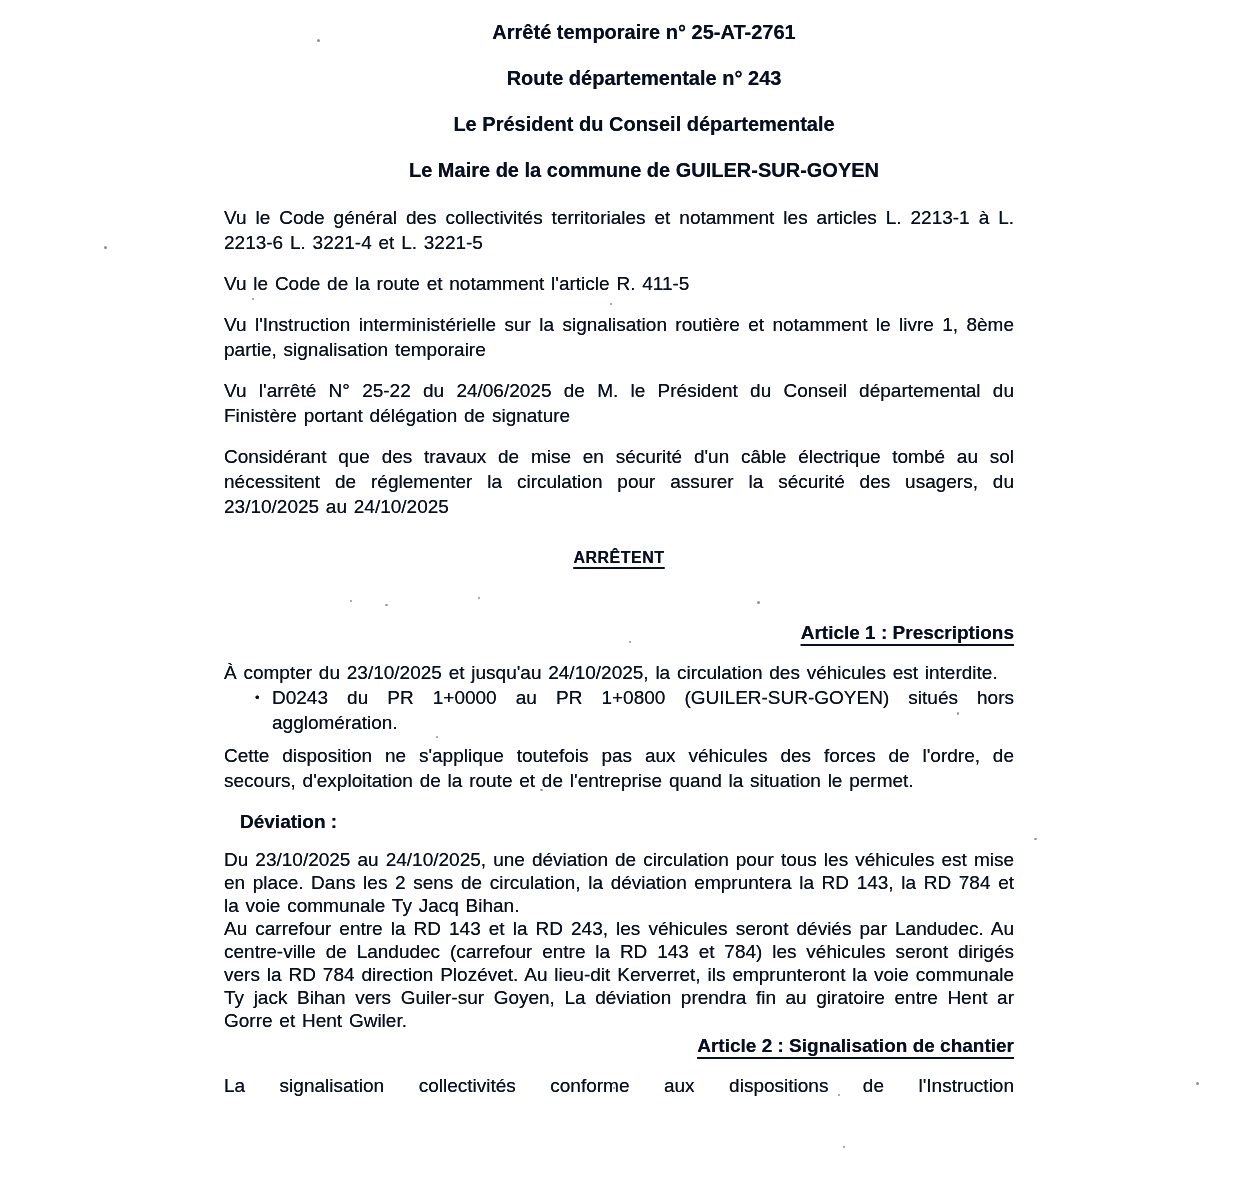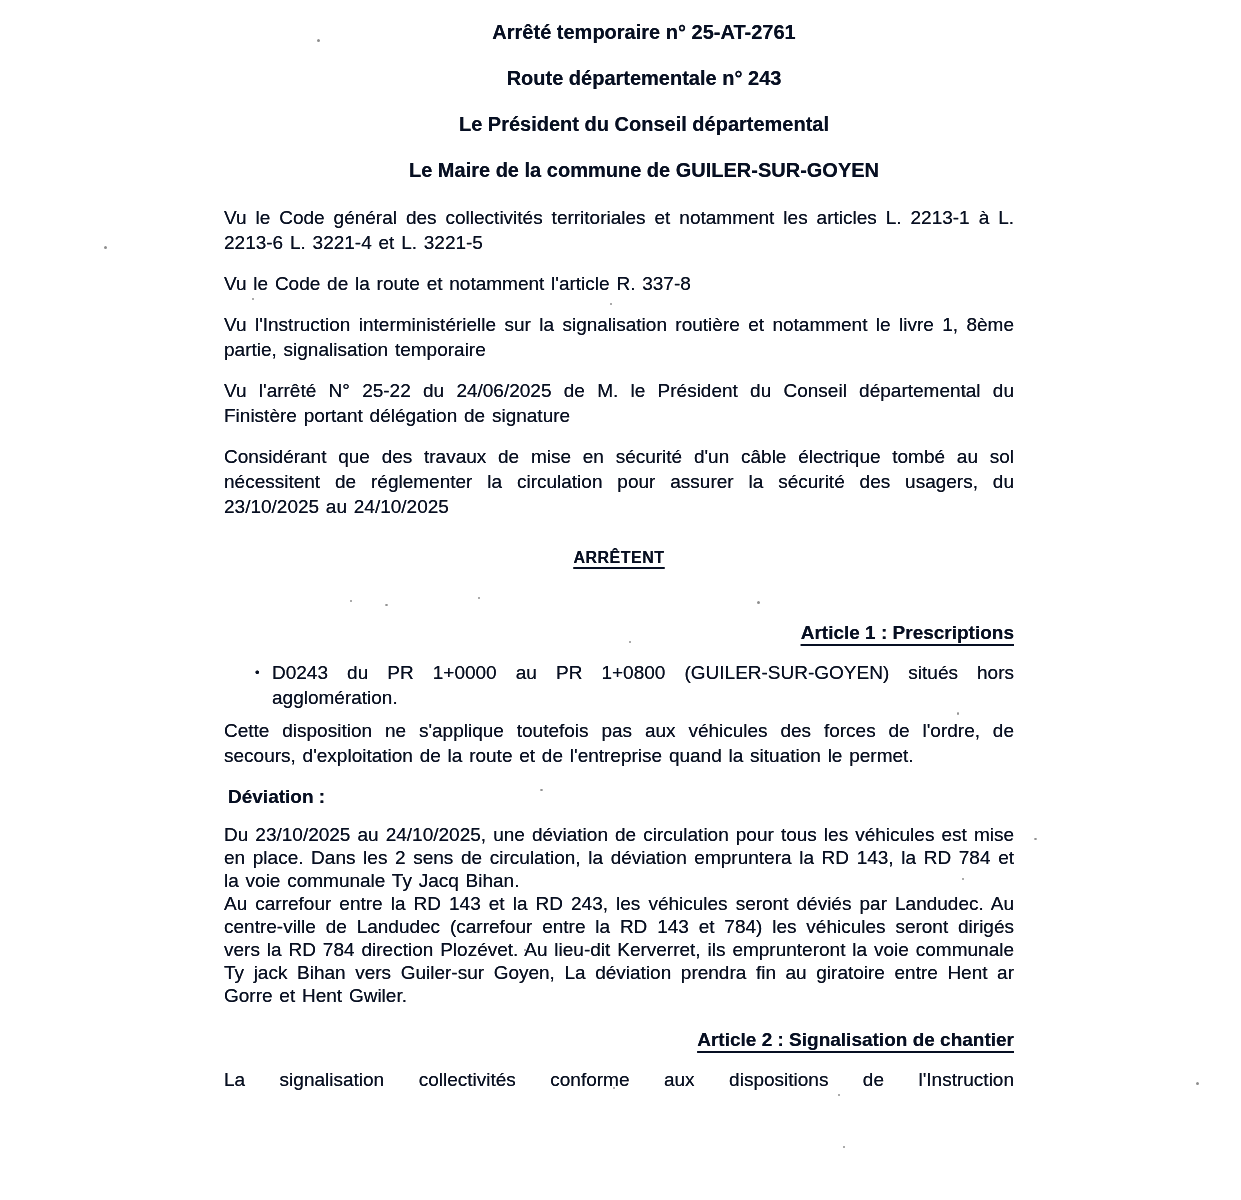--- a/index.html
+++ b/index.html
@@ -55,40 +55,40 @@
   }
   .article-heading {
     margin: 50px 0 15px 0;
     font-size: 19px;
     font-weight: bold;
     text-align: right;
     text-decoration: underline;
     text-decoration-thickness: 2px;
     text-underline-offset: 5px;
   }
-  .article-heading.second { margin-top: 20px; }
+  .article-heading.second { margin-top: 1px; }
   .intro { margin-bottom: 0 !important; word-spacing: 5px; }
   ul.bullets {
     margin: 0 0 8px 0;
     padding: 0 0 0 48px;
     list-style: none;
   }
   ul.bullets li {
     position: relative;
     word-spacing: 7px;
   }
   ul.bullets li::before {
     content: "•";
     position: absolute;
     left: -17px;
     top: 0;
     font-size: 13px;
   }
   .deviation-heading {
-    margin: 2px 0 14px 4px;
+    margin: 2px 0 14px 16px;
     font-size: 19px;
     font-weight: bold;
     text-align: left;
   }
   .tight {
     line-height: 23px;
     margin-bottom: 0 !important;
   }
   .last-justify { text-align-last: justify; }
   
@@ -100,36 +100,37 @@
   }
 </style>
 </head>
 <body>
 
 <div class="page">
 
   <header class="titles">
     <div class="t">Arrêté temporaire n° 25-AT-2761</div>
     <div class="t">Route départementale n° 243</div>
-    <div class="t">Le Président du Conseil départemental</div>
+    <div class="t">Le Président du Conseil départementale</div>
     <div class="t">Le Maire de la commune de GUILER-SUR-GOYEN</div>
   </header>
 
   <main class="content">
 
     <p>Vu le Code général des collectivités territoriales et notamment les articles L. 2213-1 à L. 2213-6 L. 3221-4 et L. 3221-5</p>
-    <p>Vu le Code de la route et notamment l'article R. 337-8</p>
+    <p>Vu le Code de la route et notamment l'article R. 411-5</p>
     <p>Vu l'Instruction interministérielle sur la signalisation routière et notamment le livre 1, 8ème partie, signalisation temporaire</p>
     <p>Vu l'arrêté N° 25-22 du 24/06/2025 de M. le Président du Conseil départemental du Finistère portant délégation de signature</p>
     <p>Considérant que des travaux de mise en sécurité d'un câble électrique tombé au sol nécessitent de réglementer la circulation pour assurer la sécurité des usagers, du 23/10/2025 au 24/10/2025</p>
 
     <h2 class="arretent">ARRÊTENT</h2>
 
     <h3 class="article-heading">Article 1 : Prescriptions</h3>
 
+    <p class="intro">À compter du 23/10/2025 et jusqu'au 24/10/2025, la circulation des véhicules est interdite.</p>
 
     <ul class="bullets">
       <li>D0243 du PR 1+0000 au PR 1+0800 (GUILER-SUR-GOYEN) situés hors agglomération.</li>
     </ul>
 
     <p>Cette disposition ne s'applique toutefois pas aux véhicules des forces de l'ordre, de secours, d'exploitation de la route et de l'entreprise quand la situation le permet.</p>
 
     <h4 class="deviation-heading">Déviation :</h4>
 
     <p class="tight">Du 23/10/2025 au 24/10/2025, une déviation de circulation pour tous les véhicules est mise en place. Dans les 2 sens de circulation, la déviation empruntera la RD 143, la RD 784 et la voie communale Ty Jacq Bihan.</p>

